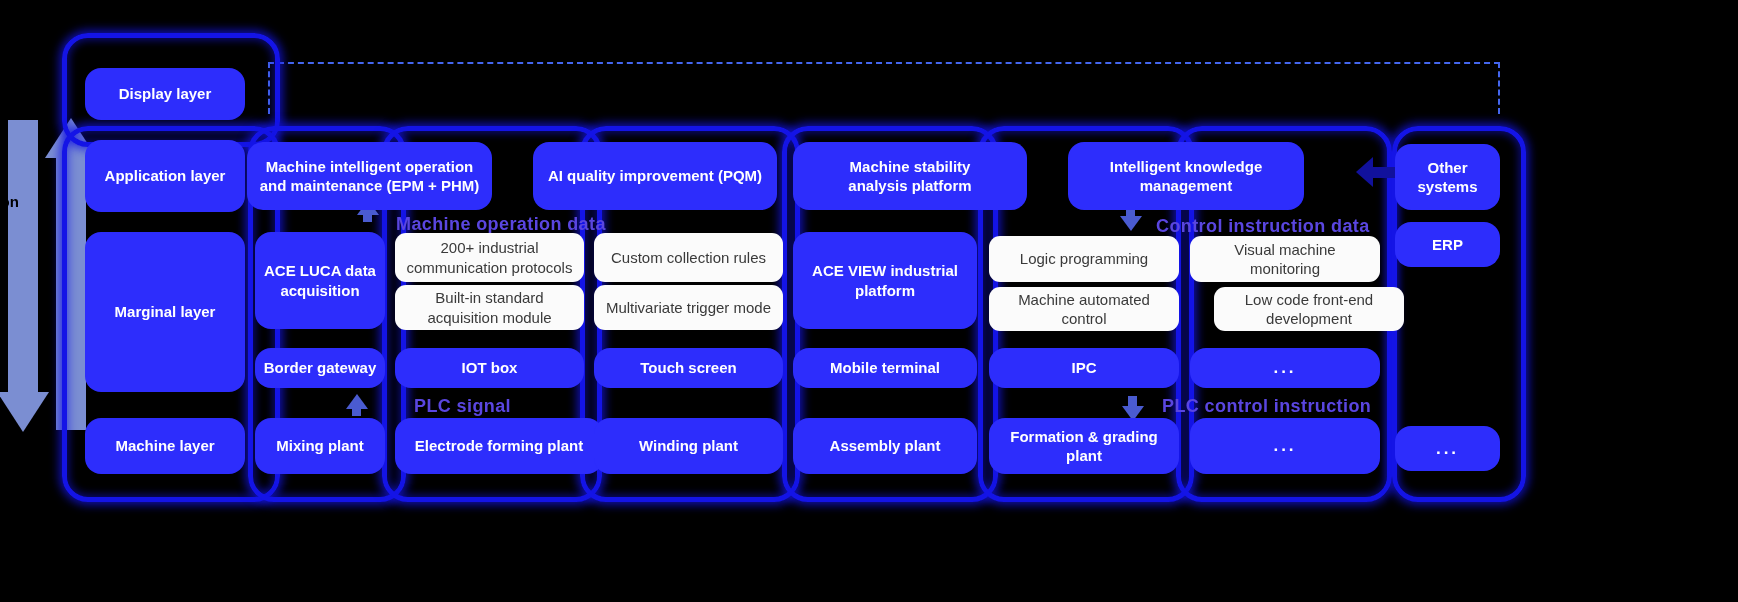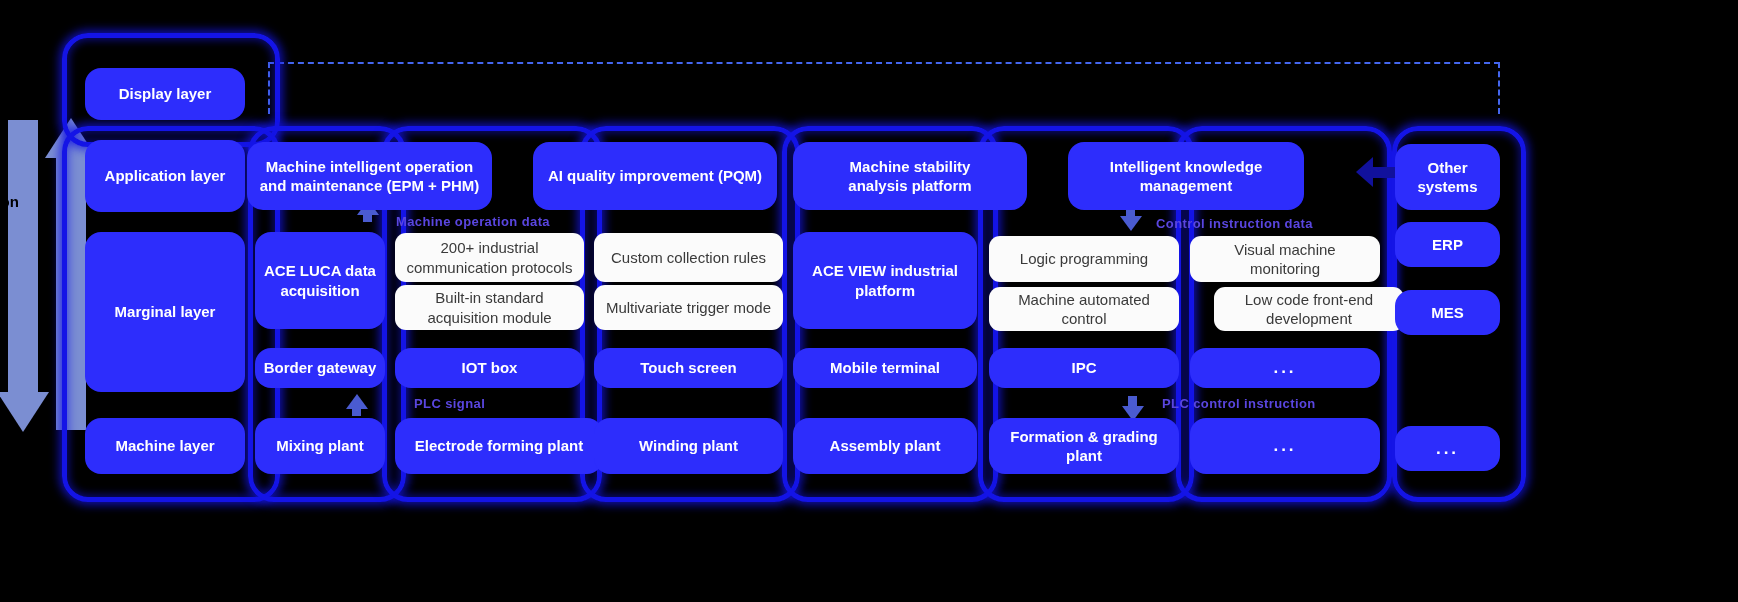--- a/index.html
+++ b/index.html
@@ -33,21 +33,21 @@
 
   
   .bx{position:absolute;box-sizing:border-box;display:flex;align-items:center;
       justify-content:center;text-align:center;border-radius:16px;}
   .blue{background:#2d2dfc;color:#ffffff;font-weight:bold;font-size:15px;line-height:1.28;}
   .white{background:#fbfbfb;color:#3a3a3a;font-weight:400;font-size:15px;
          line-height:1.3;border-radius:11px;}
   .dots{letter-spacing:3px;font-size:17px;}
 
   
-  .cap{position:absolute;color:#5a46e0;font-size:13px;font-weight:bold;
+  .cap{position:absolute;color:#5a46e0;font-size:18px;font-weight:bold;
        letter-spacing:.4px;white-space:nowrap;}
 
   
   .vArrow{position:absolute;width:0;height:0;}
   .vArrow.down{border-left:11px solid transparent;border-right:11px solid transparent;border-top:15px solid #4a5bd0;}
   .vArrow.up{border-left:11px solid transparent;border-right:11px solid transparent;border-bottom:15px solid #4a5bd0;}
   .vStem{position:absolute;width:9px;background:#4a5bd0;}
 
   
   .hArrowWrap{position:absolute;display:flex;align-items:center;}
@@ -127,21 +127,20 @@
   <div class="bx white" style="left:594px;top:233px;width:189px;height:49px;padding:0 8px;">Custom collection rules</div>
   <div class="bx white" style="left:395px;top:285px;width:189px;height:45px;padding:0 8px;">Built-in standard acquisition module</div>
   <div class="bx white" style="left:594px;top:285px;width:189px;height:45px;padding:8px 8px;">Multivariate trigger mode</div>
 
   <div class="bx white" style="left:989px;top:236px;width:190px;height:46px;padding:0 8px;">Logic programming</div>
   <div class="bx white" style="left:1190px;top:236px;width:190px;height:46px;padding:0 8px;">Visual machine monitoring</div>
   <div class="bx white" style="left:989px;top:287px;width:190px;height:44px;padding:8px 8px;">Machine automated control</div>
   <div class="bx white" style="left:1190px;top:287px;width:190px;height:44px;padding:0 8px;margin-left:24px;">Low code front-end development</div>
 
   <div class="bx blue" style="left:1395px;top:222px;width:105px;height:45px;">ERP</div>
-  <div class="bx blue" style="left:1395px;top:290px;width:105px;height:45px;">MES</div>
   <div class="bx blue dots" style="left:1395px;top:426px;width:105px;height:45px;">...</div>
 
   <div class="bx blue" style="left:255px;top:348px;width:130px;height:40px;padding:4px 4px;">Border gateway</div>
   <div class="bx blue" style="left:395px;top:348px;width:189px;height:40px;">IOT box</div>
   <div class="bx blue" style="left:793px;top:348px;width:184px;height:40px;">Mobile terminal</div>
   <div class="bx blue" style="left:594px;top:348px;width:189px;height:40px;">Touch screen</div>
   <div class="bx blue" style="left:989px;top:348px;width:190px;height:40px;">IPC</div>
   <div class="bx blue dots" style="left:1190px;top:348px;width:190px;height:40px;">...</div>
 
   <div class="bx blue" style="left:85px;top:418px;width:160px;height:56px;">Machine layer</div>

